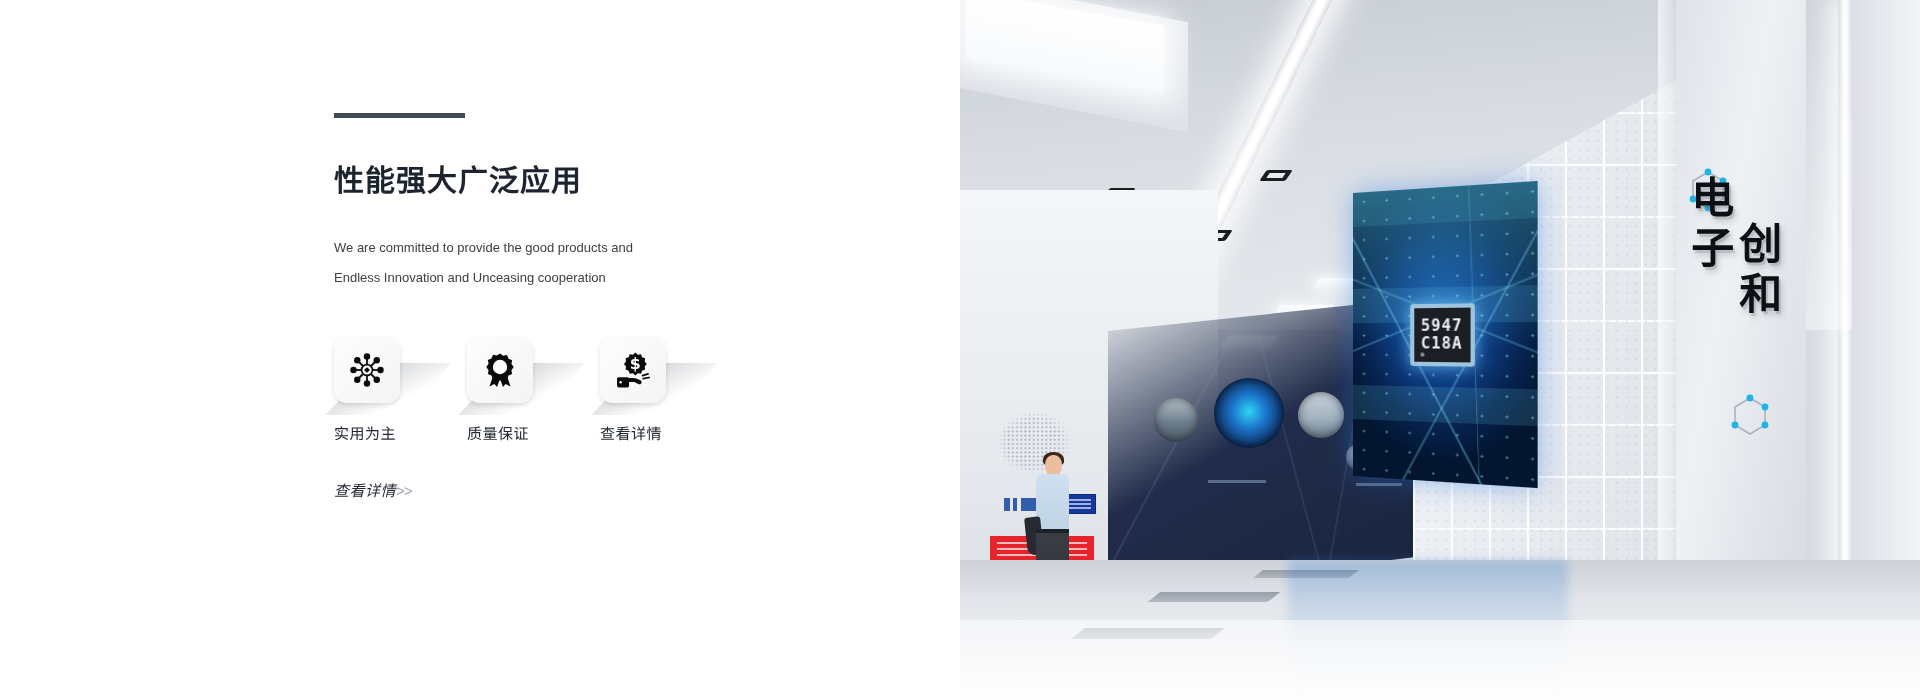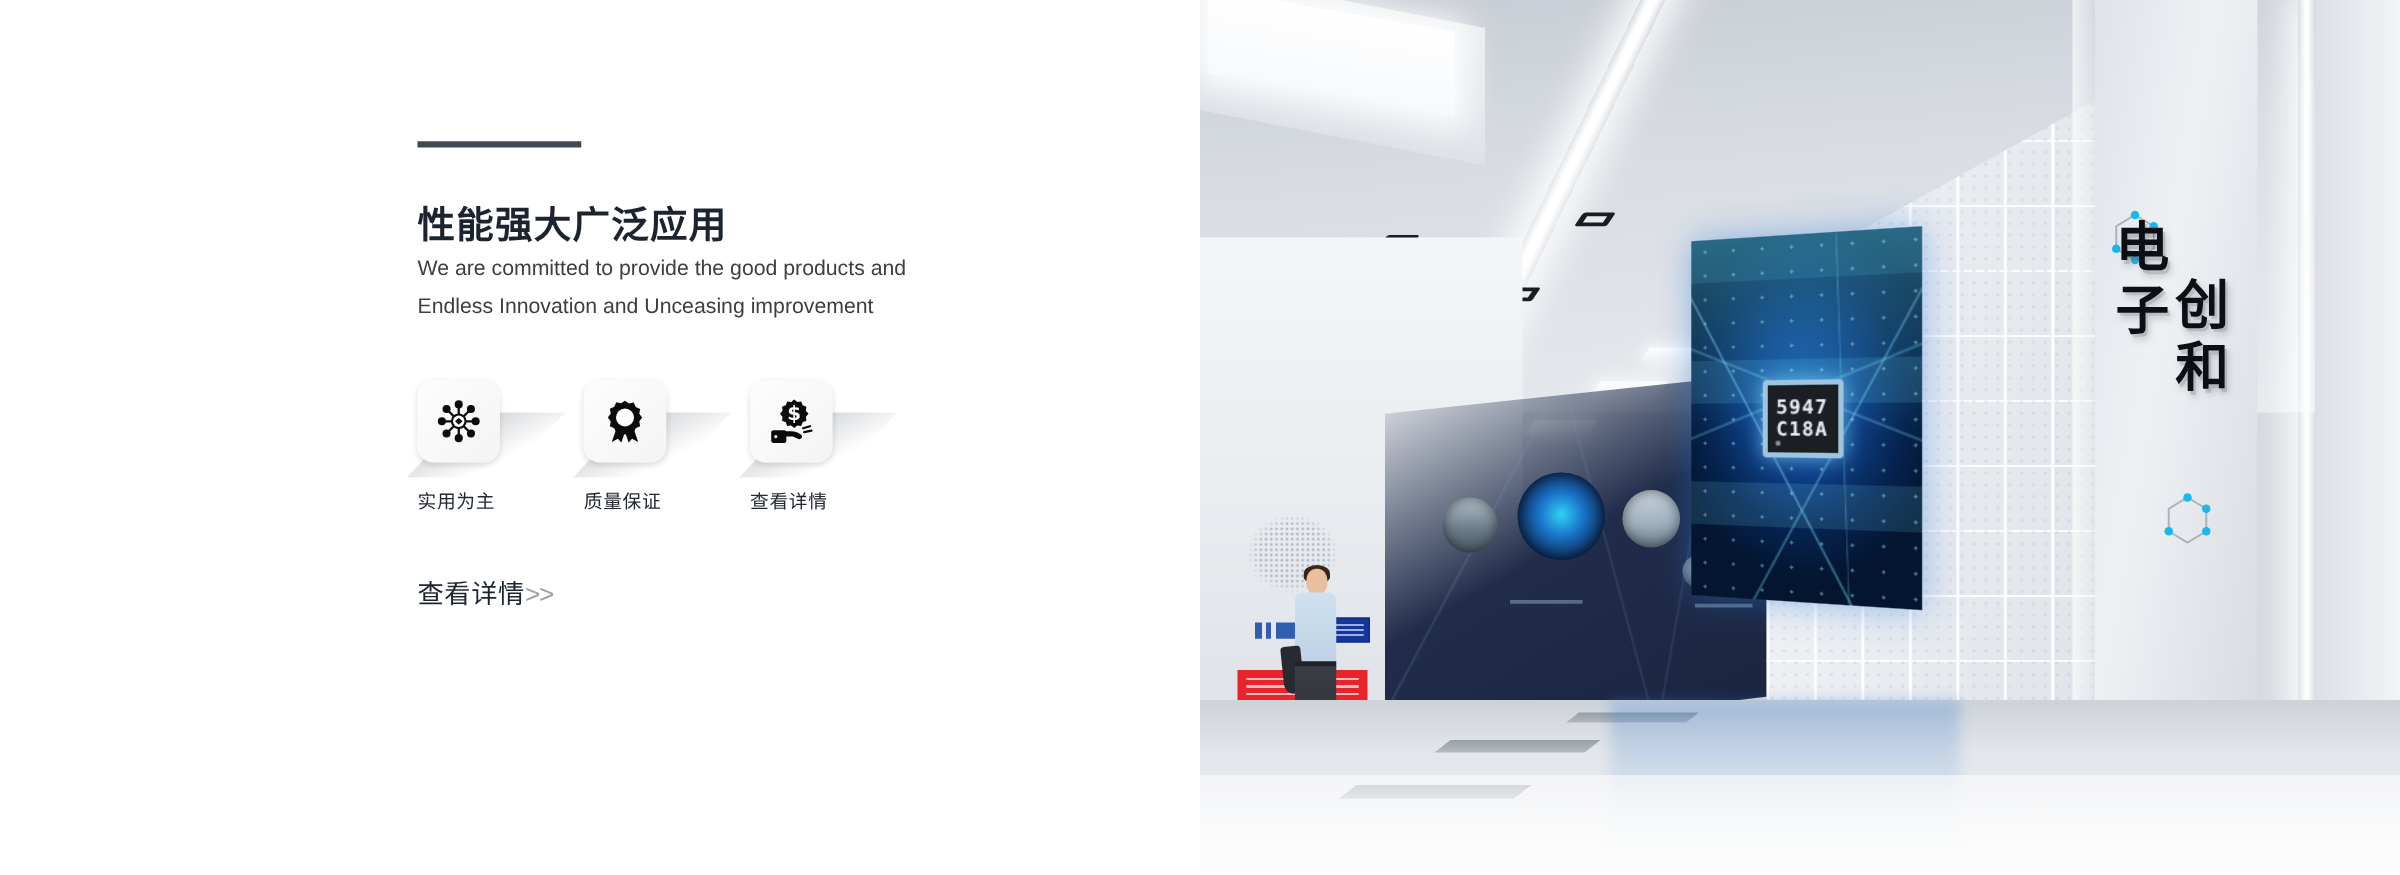--- a/index.html
+++ b/index.html
@@ -46,22 +46,22 @@
   }
   .sub-title {
     margin-top:44px;
     font-size:30px;
     font-weight:700;
     color:#1c2430;
     letter-spacing:1px;
     line-height:1.25;
   }
   .desc {
-    margin-top:0;
-    font-size:17px;
+    margin-top:33px;
+    font-size:13px;
     color:#3b4045;
     line-height:30px;
     font-weight:400;
   }
   .desc div { white-space:nowrap; }
 
   
   .features {
     margin-top:44px;
     display:flex;
@@ -100,26 +100,27 @@
     margin-top:19px;
     font-size:15px;
     color:#222831;
     font-weight:400;
     letter-spacing:.5px;
     white-space:nowrap;
   }
 
   .more-link {
     display:inline-block;
-    margin-top:48px;
-    font-size:21px;
+    margin-top:36px;
+    font-size:15px;
     color:#1c2430;
     text-decoration:none;
     letter-spacing:.5px;
     white-space:nowrap;
+    font-style:italic;
   }
   .more-link .chev { color:#9aa0a8; letter-spacing:-1px; }
 
   
   .photo {
     position:absolute;
     left:958px; top:0;
     width:962px; height:700px;
     overflow:hidden;
     background:#d6dae0;
@@ -413,21 +414,21 @@
   <div class="left-panel">
     <div class="content">
 
 
       <div class="divider"></div>
 
       <h2 class="sub-title">性能强大广泛应用</h2>
 
       <div class="desc">
         <div>We are committed to provide the good products and</div>
-        <div>Endless Innovation and Unceasing improvement</div>
+        <div>Endless Innovation and Unceasing cooperation</div>
       </div>
 
       
       <div class="features">
 
         <div class="feature">
           <div class="feature-icon-wrap">
             <div class="feature-icon">
               <svg width="36" height="36" viewBox="0 0 48 48" aria-hidden="true">
                 <g stroke="#0b0b0b" stroke-width="2.4">

